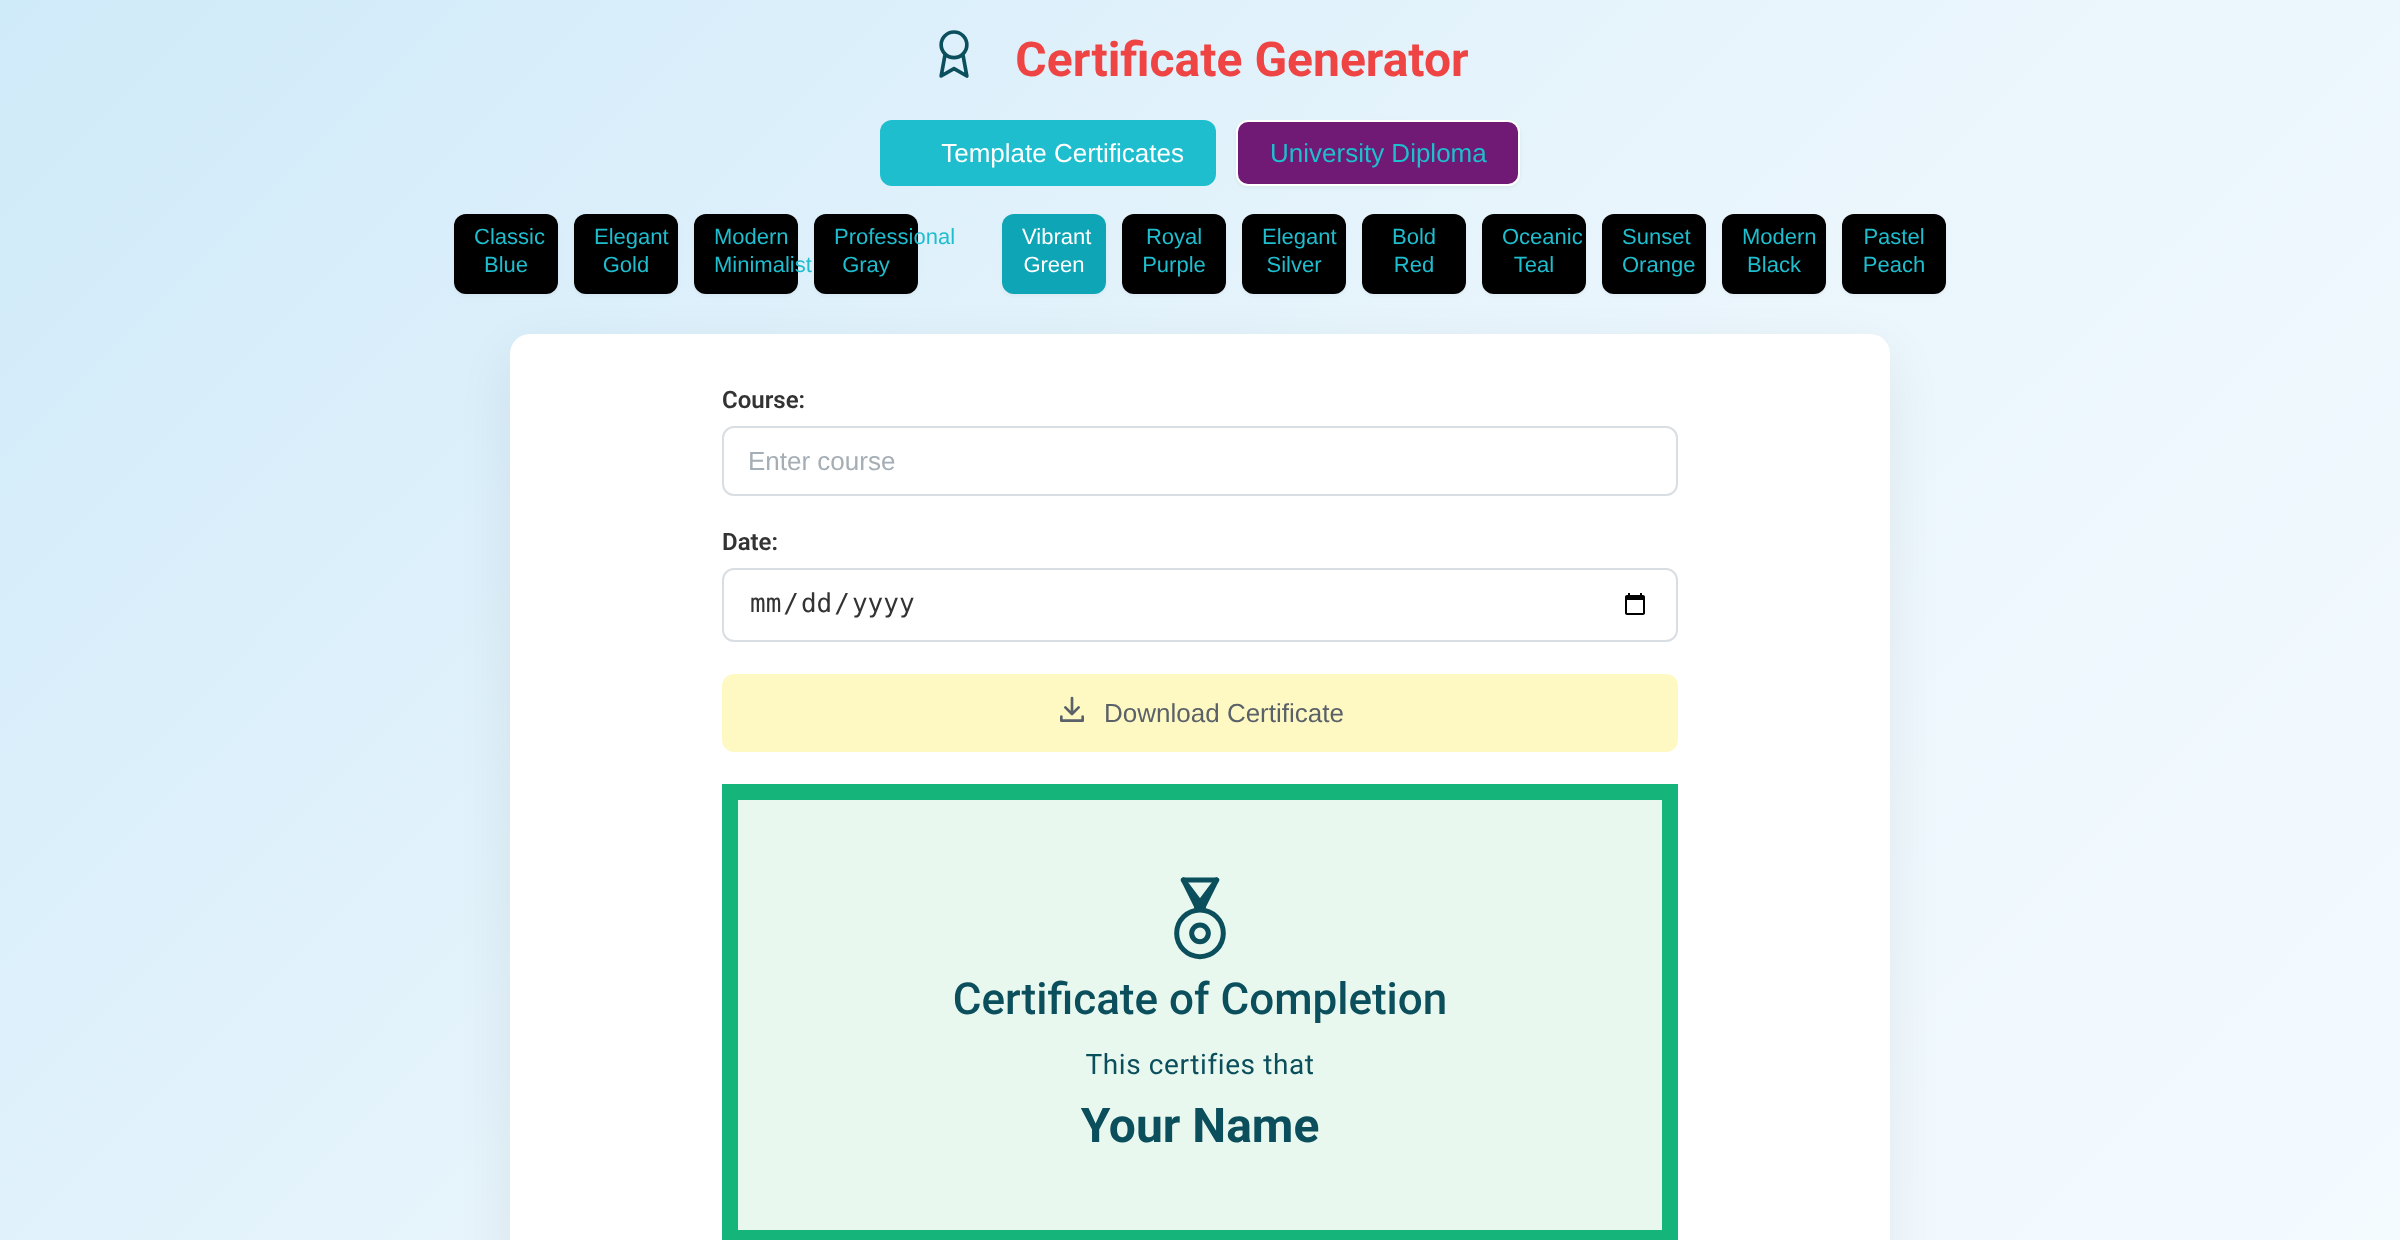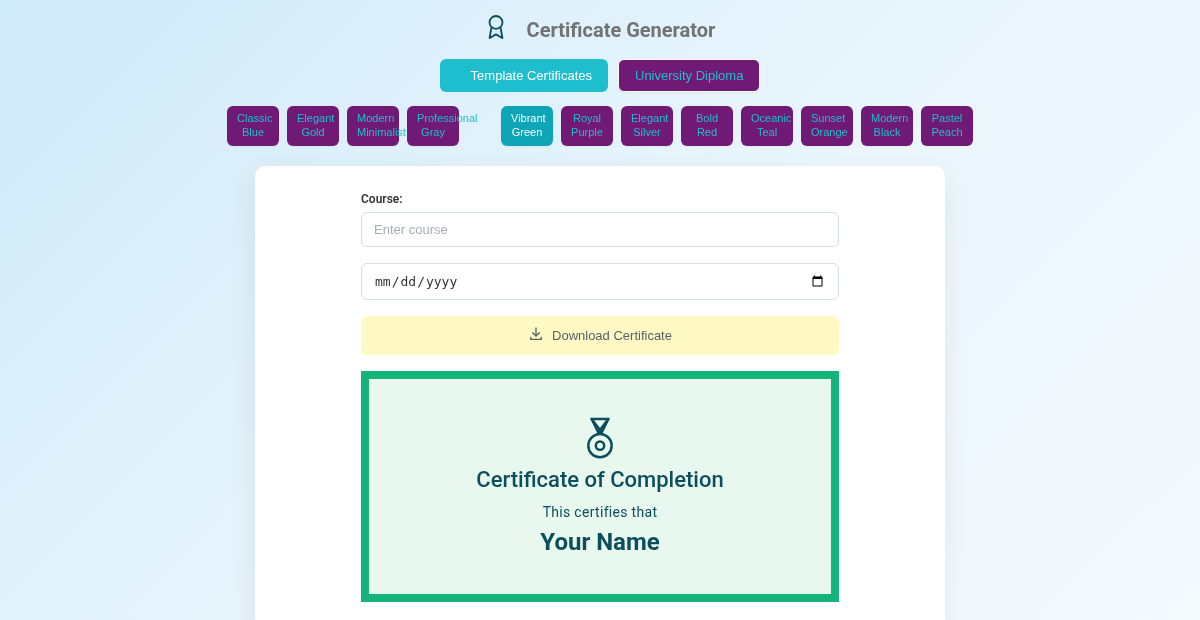--- a/index.html
+++ b/index.html
@@ -9,22 +9,22 @@
       min-height: 100vh;
       padding: 10px 20px 40px;
       color: #0b4e5c;
     }
     .page-title {
       display: flex;
       align-items: center;
       justify-content: center;
       gap: 20px;
       margin: 4px 0 14px;
-      color: #737373;
-      font-size: 20px;
+      color: #ef4444;
+      font-size: 24px;
       font-weight: 700;
     }
     .page-title svg { width: 22px; height: 26px; stroke: #0b4e5c; }
     .tabs { display: flex; justify-content: center; gap: 10px; margin-bottom: 14px; }
     .tab-btn {
       border: none;
       padding: 8px 16px;
       border-radius: 6px;
       font-size: 13px;
       cursor: pointer;
@@ -33,21 +33,21 @@
     .tab-inactive { background: #701a75; color: #1fbecf; border: 1px solid #fff; box-shadow: 0 1px 2px rgba(0,0,0,0.05); }
     .template-row {
       display: flex;
       justify-content: center;
       flex-wrap: wrap;
       gap: 8px;
       margin: 0 auto 20px;
       max-width: 940px;
     }
     .template-chip {
-      background: #701a75;
+      background: #000000;
       color: #1fbecf;
       border: none;
       border-radius: 6px;
       padding: 6px 10px;
       font-size: 11px;
       line-height: 1.25;
       cursor: pointer;
       width: 52px;
       min-width: 52px;
       text-align: center;
@@ -143,20 +143,21 @@
     <button class="template-chip">Pastel<br>Peach</button>
   </div>
 
 <div class="card">
   <div class="form">
     <div class="field">
       <label>Course:</label>
       <input type="text" placeholder="Enter course" style="">
     </div>
     <div class="field">
+      <label>Date:</label>
       <input type="date" placeholder="mm/dd/yyyy" style="">
     </div>
     <button class="download-btn" disabled="">
       <span>
         <svg viewBox="0 0 24 24" fill="none" stroke-width="2" stroke-linecap="round" stroke-linejoin="round">
           <path d="M12 3 L12 14"></path>
           <path d="M7 10 L12 15 L17 10"></path>
           <path d="M4 17 L4 20 L20 20 L20 17"></path>
         </svg>
       </span>

